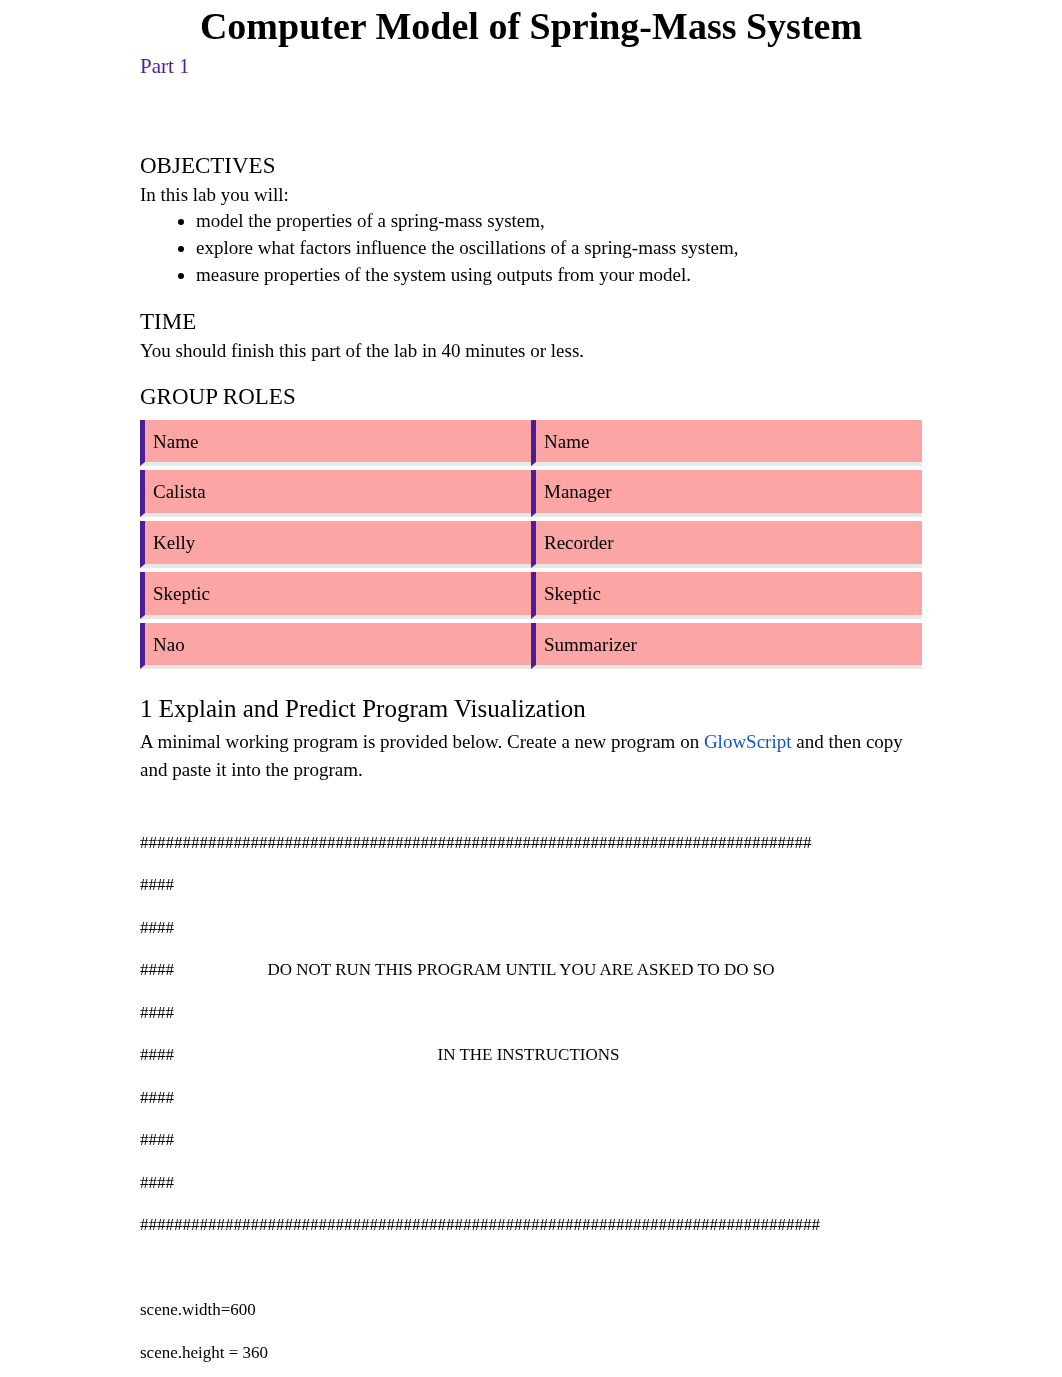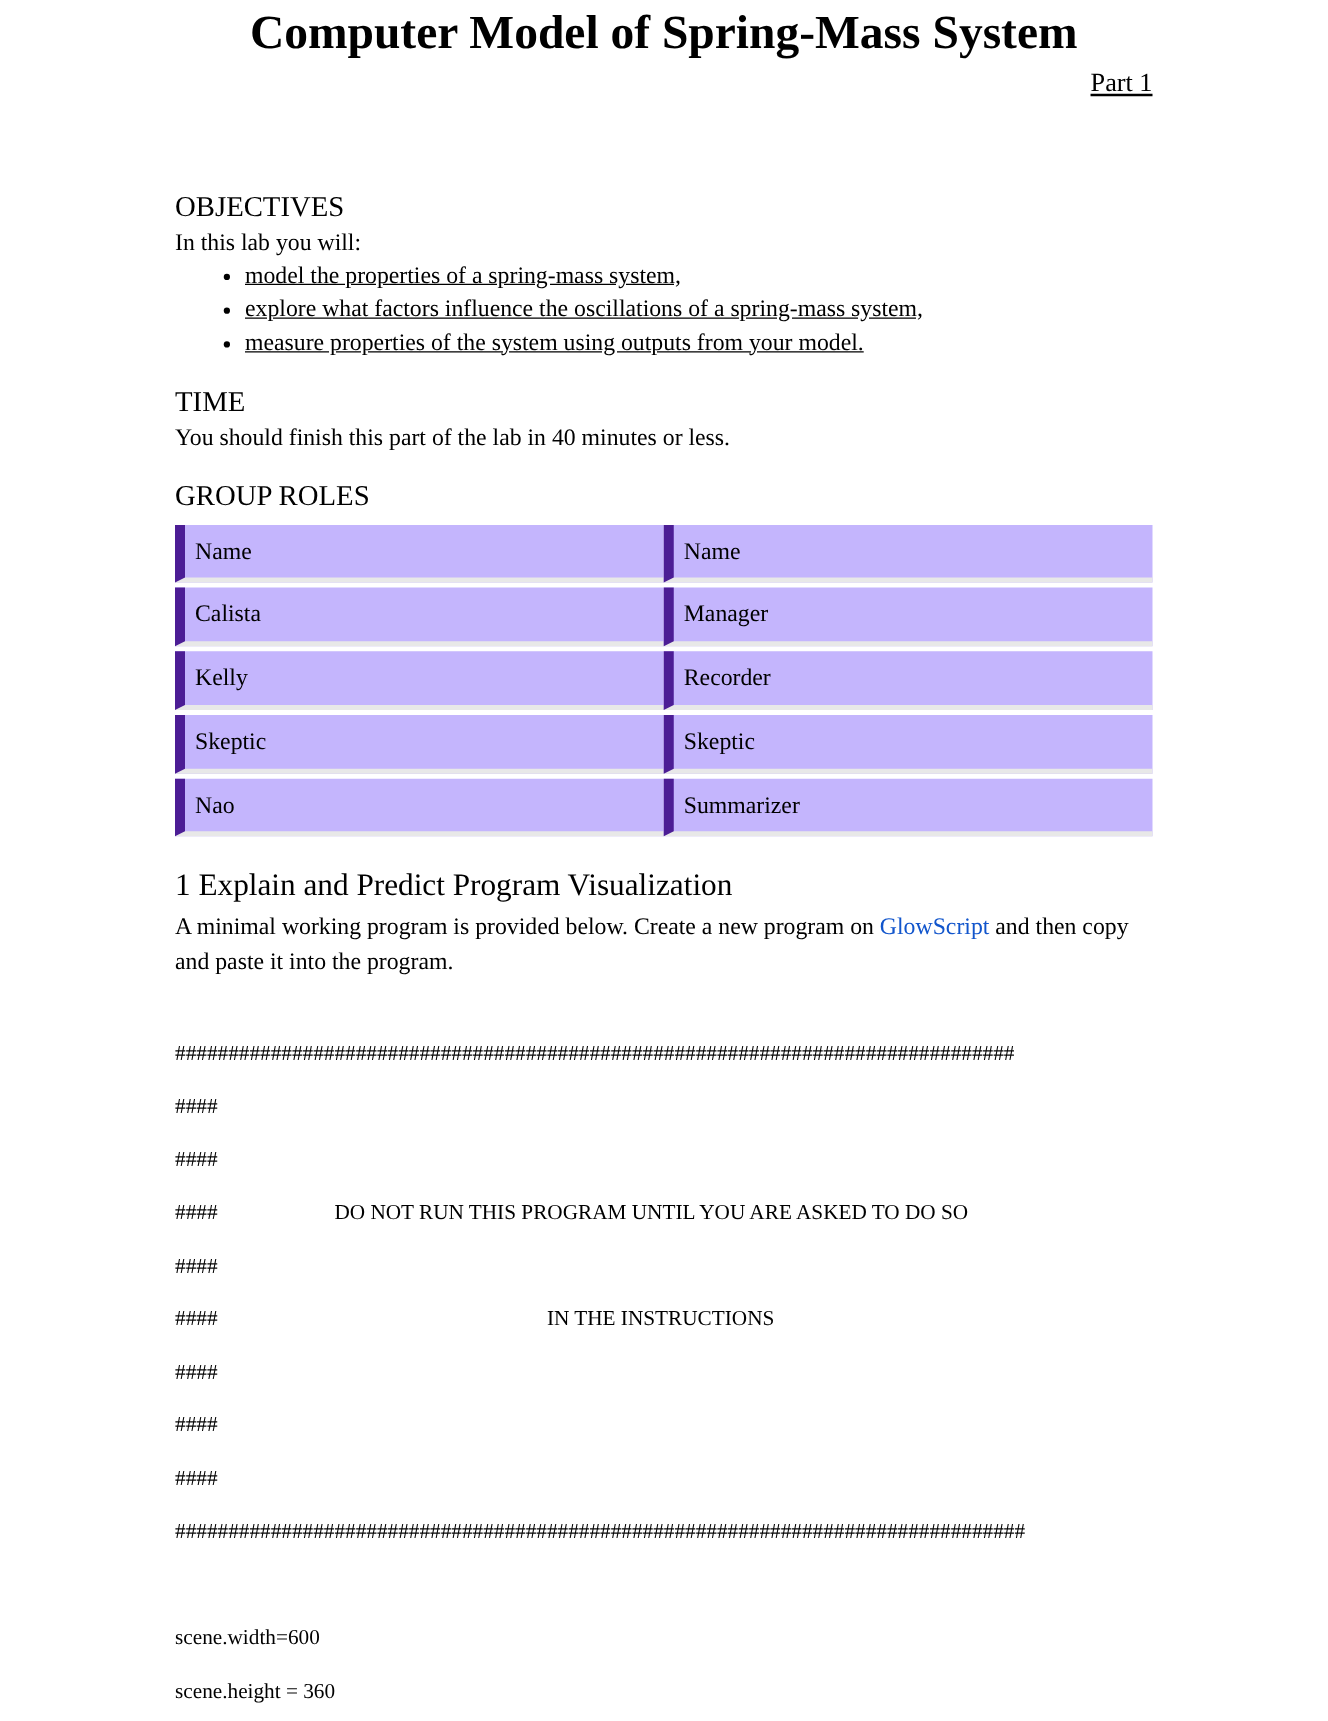--- a/index.html
+++ b/index.html
@@ -19,59 +19,57 @@
     position: relative;
   }
   .title {
     text-align: center;
     font-size: 38px;
     font-weight: bold;
     margin: 0;
     padding-top: 2px;
   }
   .subtitle {
-    text-align: right;
+    text-align: left;
     font-size: 21px;
-    color: #000000;
+    color: #4c1d95;
     margin: 2px 0 70px 0;
-    text-decoration: underline;
   }
   .heading {
     font-size: 23px;
     margin: 18px 0 2px 0;
     font-weight: normal;
   }
   .heading-sec {
     font-size: 25px;
     margin: 20px 0 0 0;
     font-weight: normal;
   }
   .body-text {
     margin: 2px 0;
   }
   ul.obj-list {
     margin: 2px 0 20px 0;
     padding-left: 56px;
   }
   ul.obj-list li {
     margin: 2px 0;
-    text-decoration: underline;
   }
   table.roles {
     width: 100%;
     border-collapse: separate;
     border-spacing: 0 4px;
     margin-top: 4px;
     margin-bottom: 12px;
   }
   table.roles td {
-    background: #c4b5fd;
+    background: #fca5a5;
     padding: 10px 8px 8px 8px;
     border-bottom: 4px solid #e8e8e8;
-    border-left: 8px solid #4c1d95;
+    border-left: 5px solid #4c1d95;
     width: 50%;
     vertical-align: top;
   }
   .intro-p {
     margin: 2px 0 26px 0;
     line-height: 1.5;
   }
   .link {
     color: #1155cc;
     cursor: pointer;

